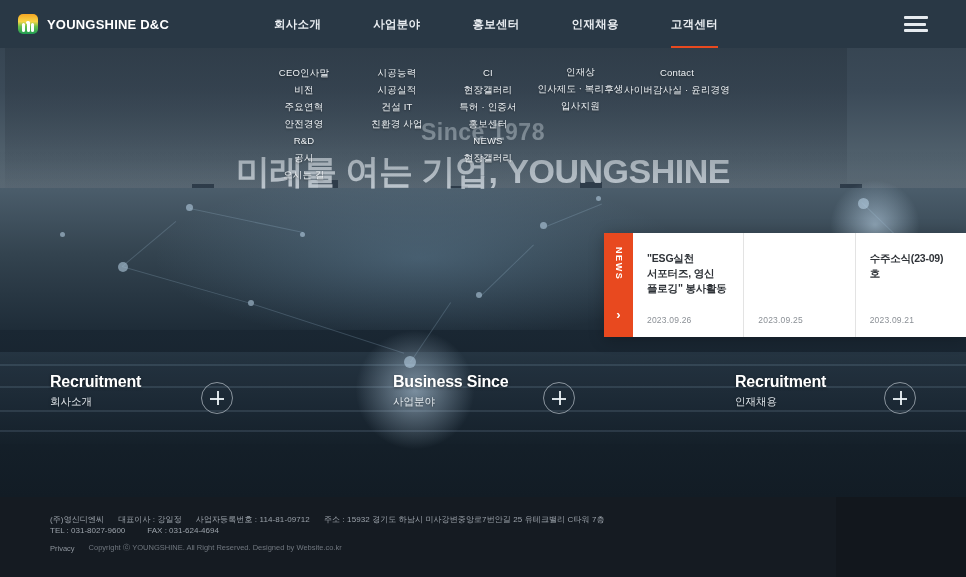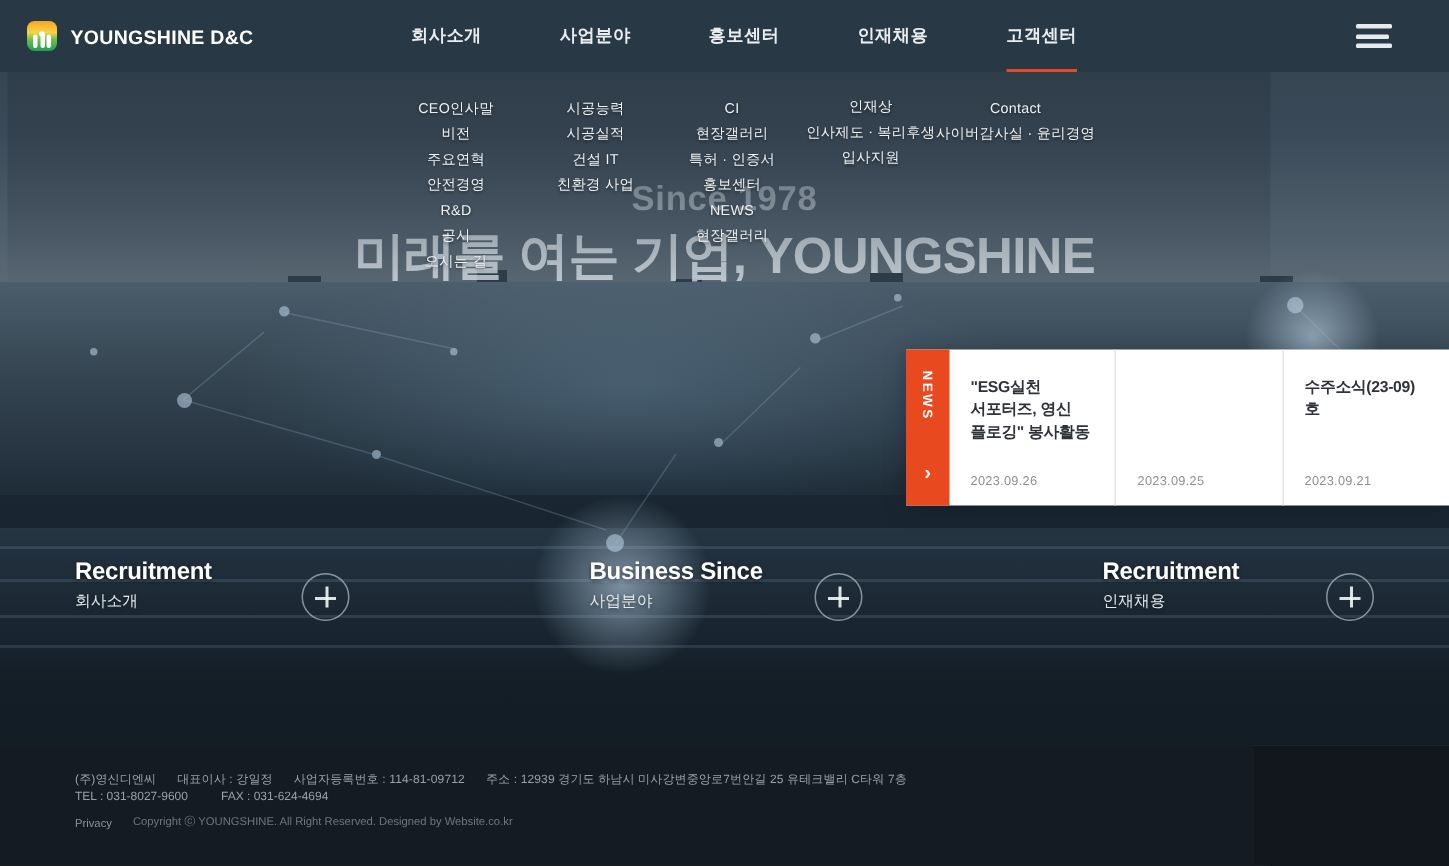--- a/index.html
+++ b/index.html
@@ -355,21 +355,21 @@
         <div class="ko">인재채용</div>
       </div>
       <div class="plus" style="left: 884px;"></div>
     </div>
 
   <div class="footer">
     <div class="f-top">
       <span>(주)영신디엔씨</span>
       <span>대표이사 : 강일정</span>
       <span>사업자등록번호 : 114-81-09712</span>
-      <span>주소 : 12939 경기도 하남시 미사강변중앙로7번안길 25 유테크밸리 C타워 7층</span>
+      <span>주소 : 15932 경기도 하남시 미사강변중앙로7번안길 25 유테크밸리 C타워 7층</span>
     </div>
     <div class="f-tel">
       <span>TEL : 031-8027-9600</span>
       <span>FAX : 031-624-4694</span>
     </div>
     <div class="f-legal">
       <span class="priv">Privacy</span>
       <span class="copy">Copyright ⓒ YOUNGSHINE. All Right Reserved. Designed by Website.co.kr</span>
     </div>
 

